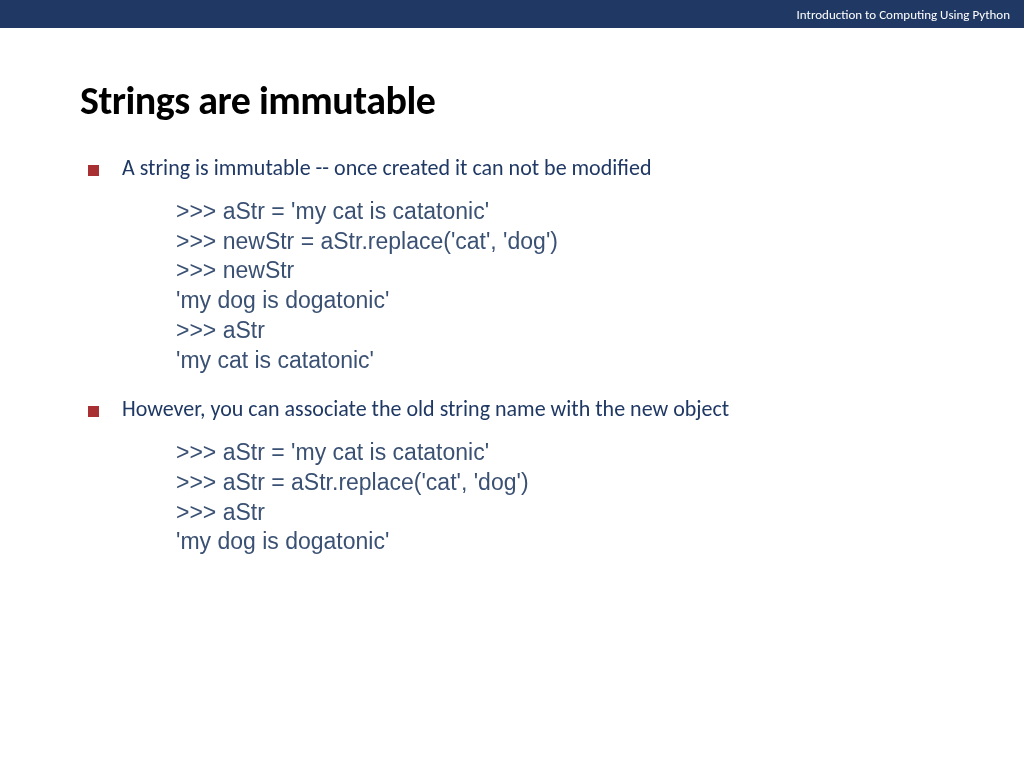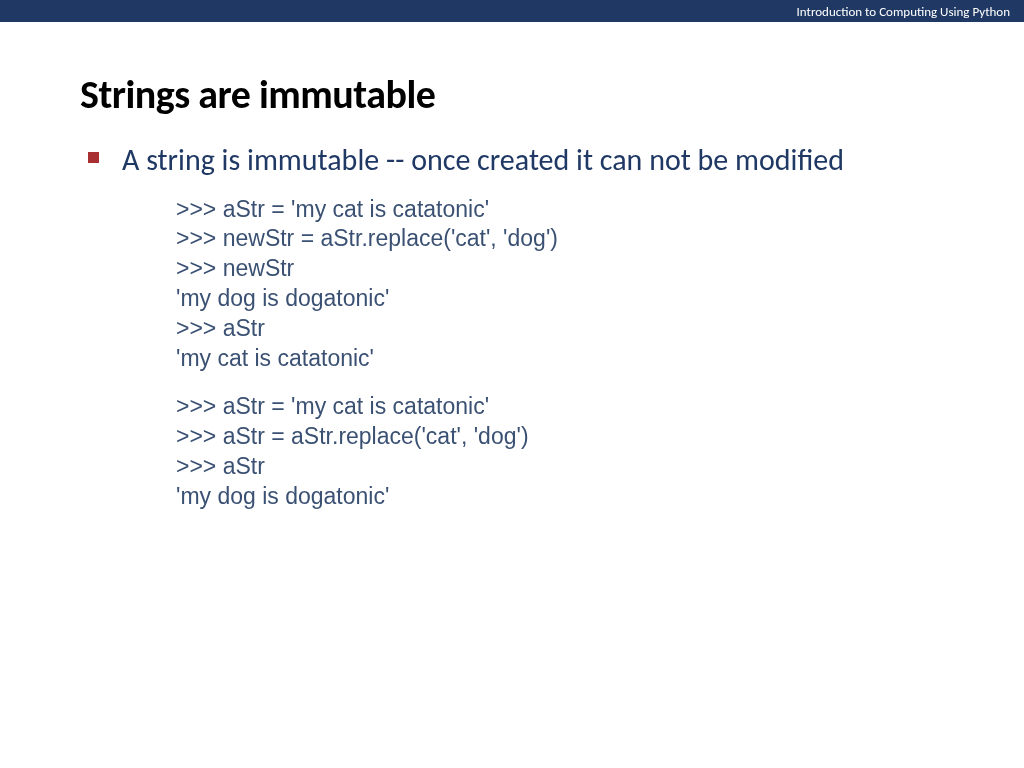--- a/index.html
+++ b/index.html
@@ -5,49 +5,49 @@
   * { margin: 0; padding: 0; box-sizing: border-box; }
   body {
     width: 1024px;
     height: 768px;
     background: #ffffff;
     font-family: Calibri, "Segoe UI", Arial, sans-serif;
     overflow: hidden;
   }
   .header-bar {
     width: 100%;
-    height: 22px;
+    height: 28px;
     background: #1f3864;
     color: #ffffff;
     display: flex;
     justify-content: flex-end;
     align-items: center;
     padding-right: 14px;
     font-size: 13px;
     font-weight: 400;
   }
   .content {
     padding: 48px 80px 0 80px;
   }
   .slide-title {
     font-size: 40px;
     font-weight: 700;
     color: #000000;
-    margin-bottom: 21px;
+    margin-bottom: 28px;
     letter-spacing: -0.5px;
   }
   ul.bullets {
     list-style: none;
     padding: 0;
   }
   ul.bullets > li {
     position: relative;
     padding-left: 42px;
     color: #1f3864;
-    font-size: 30px;
+    font-size: 22px;
     line-height: 1.35;
     margin-bottom: 14px;
   }
   ul.bullets > li::before {
     content: "";
     position: absolute;
     left: 8px;
     top: 12px;
     width: 11px;
     height: 11px;
@@ -78,18 +78,23 @@
     </li>
   </ul>
 
   <div class="code-block">&gt;&gt;&gt; aStr = 'my cat is catatonic'
 &gt;&gt;&gt; newStr = aStr.replace('cat', 'dog')
 &gt;&gt;&gt; newStr
 'my dog is dogatonic'
 &gt;&gt;&gt; aStr
 'my cat is catatonic'</div>
 
+  <ul class="bullets">
+    <li>
+      <span>However, you can associate the old string name with the new object</span>
+    </li>
+  </ul>
 
   <div class="code-block">&gt;&gt;&gt; aStr = 'my cat is catatonic'
 &gt;&gt;&gt; aStr = aStr.replace('cat', 'dog')
 &gt;&gt;&gt; aStr
 'my dog is dogatonic'</div>
 </div>
 
 </body></html>

